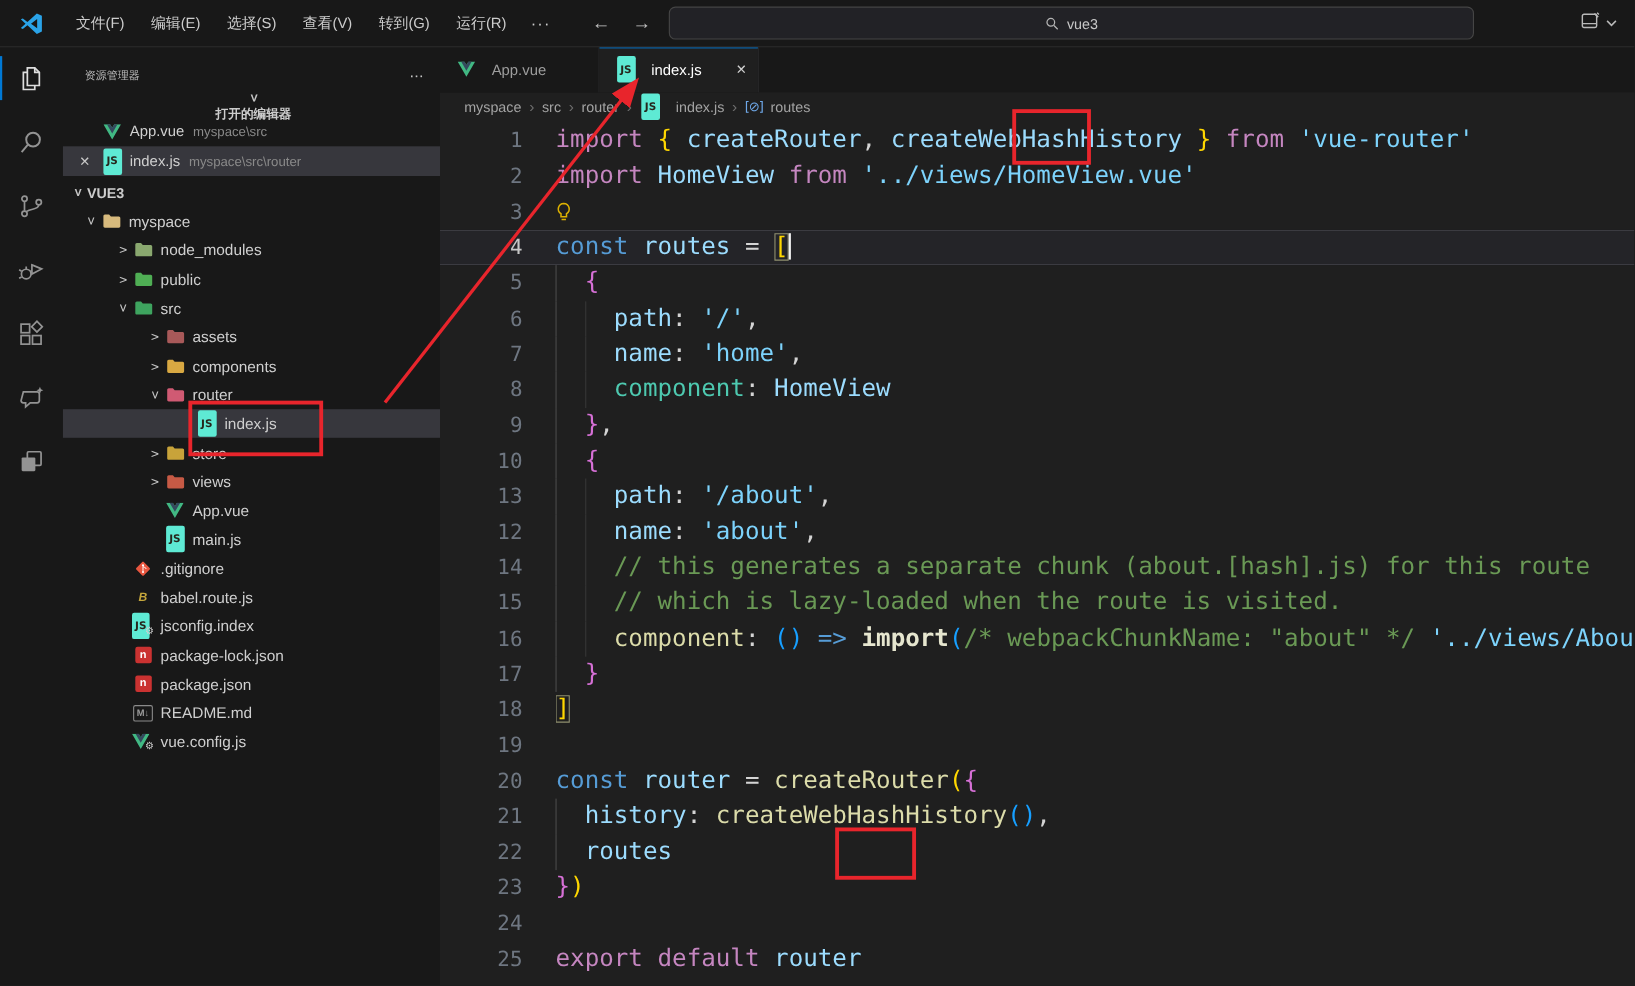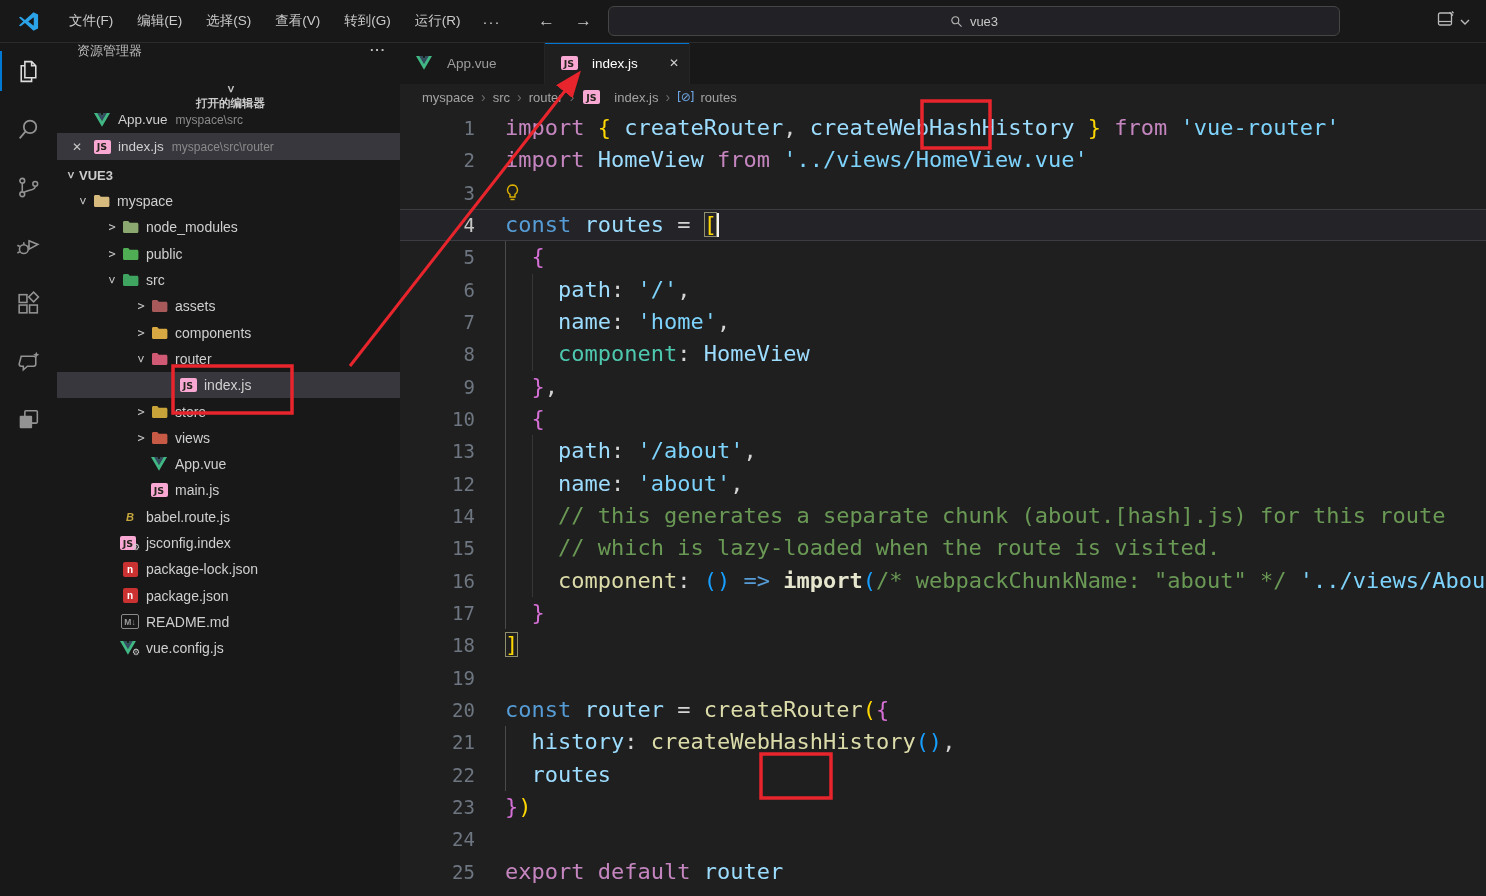--- a/index.html
+++ b/index.html
@@ -16,37 +16,37 @@
   .tb-right{position:absolute;right:16px;top:0;height:42px;display:flex;align-items:center;gap:4px;color:#b9b9b9;}
 
   
   .activitybar{position:absolute;top:42px;left:0;width:57px;bottom:0;background:#181818;z-index:4;}
   .act{height:58px;display:flex;align-items:center;justify-content:center;position:relative;}
   .act svg{opacity:.95;}
   .act.active::before{content:'';position:absolute;left:0;top:9px;bottom:9px;width:2px;background:#0078d4;}
 
   
   .sidebar{position:absolute;top:42px;left:57px;width:343px;bottom:0;background:#181818;z-index:3;overflow:hidden;}
-  .sb-title{height:34px;display:flex;align-items:flex-start;padding:0 14px 0 20px;font-size:13px;color:#bdbdbd;}
+  .sb-title{height:34px;display:flex;align-items:flex-end;padding:0 14px 0 20px;font-size:10px;color:#bdbdbd;}
   .sb-title .more{margin-left:auto;font-weight:bold;color:#c5c5c5;letter-spacing:1px;}
   .sec-head{height:24px;display:flex;align-items:center;font-size:11.5px;font-weight:bold;color:#cccccc;padding-left:4px;}
   .oe-head{margin-top:6px;flex-direction:column;}
   .chev{display:inline-block;width:16px;text-align:center;color:#c5c5c5;font-size:12px;font-family:"DejaVu Sans Mono",monospace;flex:none;}
   .chev.open{transform:rotate(90deg);}
   .oe-row{height:27px;display:flex;align-items:center;padding-left:35px;font-size:13.5px;color:#d0d0d0;}
   .oe-row.selected{background:#37373d;}
   .oe-close{width:20px;margin-left:-20px;color:#c8c8c8;font-size:12px;flex:none;}
   .fpath{color:#8a8a8a;font-size:12px;margin-left:8px;white-space:nowrap;}
   .vue3-head{height:26px;font-size:13px;margin-top:2px;padding-left:6px;}
   .tree{position:relative;}
   .trow{height:26.3px;display:flex;align-items:center;font-size:14px;color:#cfcfcf;white-space:nowrap;}
   .trow.selected{background:#37373d;}
   .ticon{width:20px;display:flex;justify-content:center;align-items:center;margin-right:6px;flex:none;}
 
-  .jsbadge{display:inline-flex;width:17px;height:14px;background:#f9a8d4;color:#26261c;border-radius:2px;font-size:9.5px;font-weight:bold;align-items:center;justify-content:center;font-family:"DejaVu Sans",sans-serif;}
+  .jsbadge{display:inline-flex;width:17px;height:24px;background:#5eead4;color:#26261c;border-radius:2px;font-size:9.5px;font-weight:bold;align-items:center;justify-content:center;font-family:"DejaVu Sans",sans-serif;}
   .npmbadge{display:inline-flex;width:15px;height:15px;background:#ca3231;color:#fff;border-radius:2px;font-size:10px;font-weight:bold;align-items:center;justify-content:center;}
   .mdbadge{display:inline-flex;padding:0 2px;height:13px;border:1px solid #8a8a8a;color:#9a9a9a;border-radius:2px;font-size:8.5px;font-weight:bold;align-items:center;}
   .babelbadge{color:#c5a63c;font-weight:bold;font-style:italic;font-size:11px;}
   .gearmini{font-size:9px;color:#cfcfcf;margin-left:-4px;margin-top:7px;}
 
   
   .editor{position:absolute;top:42px;left:400px;right:0;bottom:0;background:#1f1f1f;}
   .tabbar{height:42px;background:#181818;display:flex;}
   .tab{width:145px;display:flex;align-items:center;gap:7px;padding:0 10px 0 14px;font-size:13.5px;color:#9d9d9d;background:#181818;border-right:1px solid #252526;position:relative;box-sizing:border-box;}
   .tab.active{background:#1f1f1f;color:#ffffff;}
@@ -321,20 +321,32 @@
           </svg>
         </span>
         <span>App.vue</span>
       </div>
       <div class="trow" style="padding-left: 76px;">
         <span class="chev"></span>
         <span class="ticon">
           <span class="jsbadge">JS</span>
         </span>
         <span>main.js</span>
+      </div>
+      <div class="trow" style="padding-left: 47px;">
+        <span class="chev"></span>
+        <span class="ticon">
+          <svg width="16" height="16" viewBox="0 0 16 16">
+            <rect x="3.2" y="3.2" width="9.6" height="9.6" rx="1" transform="rotate(45 8 8)" fill="#e8563f"></rect>
+            <circle cx="8" cy="5" r="1" fill="#fff"></circle>
+            <circle cx="8" cy="11" r="1" fill="#fff"></circle>
+            <path d="M8 6v4M8.2 6.2c1.6 1 2.4.6 2.6 2" stroke="#fff" stroke-width=".9" fill="none"></path>
+          </svg>
+        </span>
+        <span>.gitignore</span>
       </div>
       <div class="trow" style="padding-left: 47px;">
         <span class="chev"></span>
         <span class="ticon">
           <span class="babelbadge">B</span>
         </span>
         <span>babel.route.js</span>
       </div>
       <div class="trow" style="padding-left: 47px;">
         <span class="chev"></span>

